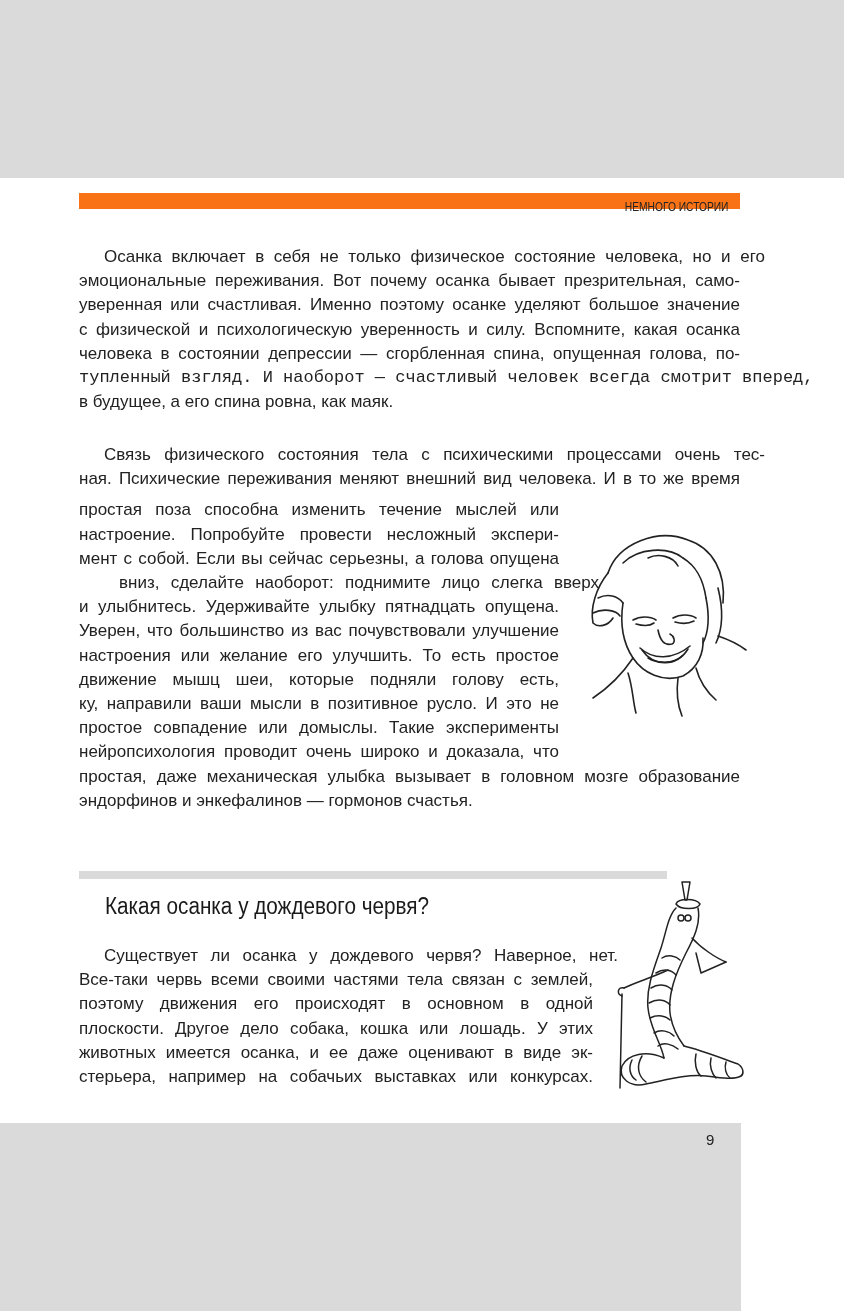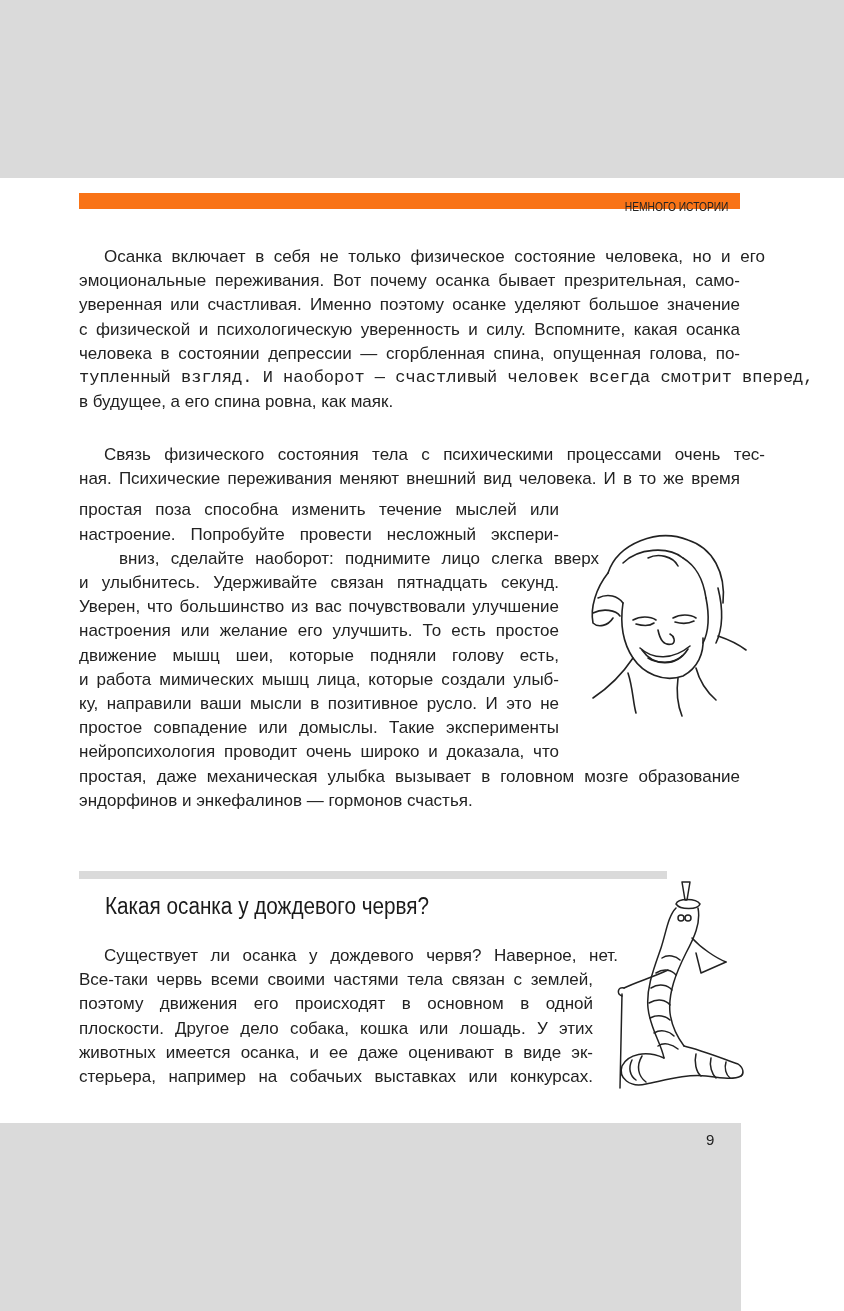--- a/index.html
+++ b/index.html
@@ -64,26 +64,26 @@
 </div>
 
 <div id="block2" class="body-text">
   <div class="full">
     <span class="line ind sq" style="transform: scaleX(1); width: 661px; display: block;">Связь физического состояния тела с психическими процессами очень тес-</span>
     <span class="line sq" style="transform: scaleX(1); width: 661px; display: block;">ная. Психические переживания меняют внешний вид человека. И в то же время</span>
   </div>
   <div class="narrow">
     <span class="line sq" style="transform: scaleX(1); width: 480px; display: block; margin-top: 7px;">простая поза способна изменить течение мыслей или</span>
     <span class="line sq" style="transform: scaleX(1); width: 480px; display: block;">настроение. Попробуйте провести несложный экспери-</span>
+    <span class="line sq" style="transform: scaleX(1); width: 480px; display: block;">мент с собой. Если вы сейчас серьезны, а голова опущена</span>
     <span class="line sq" style="transform: scaleX(1); width: 480px; display: block; margin-left: 40px;">вниз, сделайте наоборот: поднимите лицо слегка вверх</span>
-    <span class="line sq" style="transform: scaleX(1); width: 480px; display: block;">и улыбнитесь. Удерживайте связан пятнадцать секунд.</span>
+    <span class="line sq" style="transform: scaleX(1); width: 480px; display: block;">и улыбнитесь. Удерживайте улыбку пятнадцать опущена.</span>
     <span class="line sq" style="transform: scaleX(1); width: 480px; display: block;">Уверен, что большинство из вас почувствовали улучшение</span>
     <span class="line sq" style="transform: scaleX(1); width: 480px; display: block;">настроения или желание его улучшить. То есть простое</span>
     <span class="line sq" style="transform: scaleX(1); width: 480px; display: block;">движение мышц шеи, которые подняли голову есть,</span>
-    <span class="line sq" style="transform: scaleX(1); width: 480px; display: block;">и работа мимических мышц лица, которые создали улыб-</span>
     <span class="line sq" style="transform: scaleX(1); width: 480px; display: block;">ку, направили ваши мысли в позитивное русло. И это не</span>
     <span class="line sq" style="transform: scaleX(1); width: 480px; display: block;">простое совпадение или домыслы. Такие эксперименты</span>
     <span class="line sq" style="transform: scaleX(1); width: 480px; display: block;">нейропсихология проводит очень широко и доказала, что</span>
   </div>
   <div class="full">
     <span class="line sq" style="transform: scaleX(1); width: 661px; display: block;">простая, даже механическая улыбка вызывает в головном мозге образование</span>
     <span class="line last sq" style="transform: scaleX(1); width: 394px; display: block;">эндорфинов и энкефалинов — гормонов счастья.</span>
   </div>
 </div>
 

